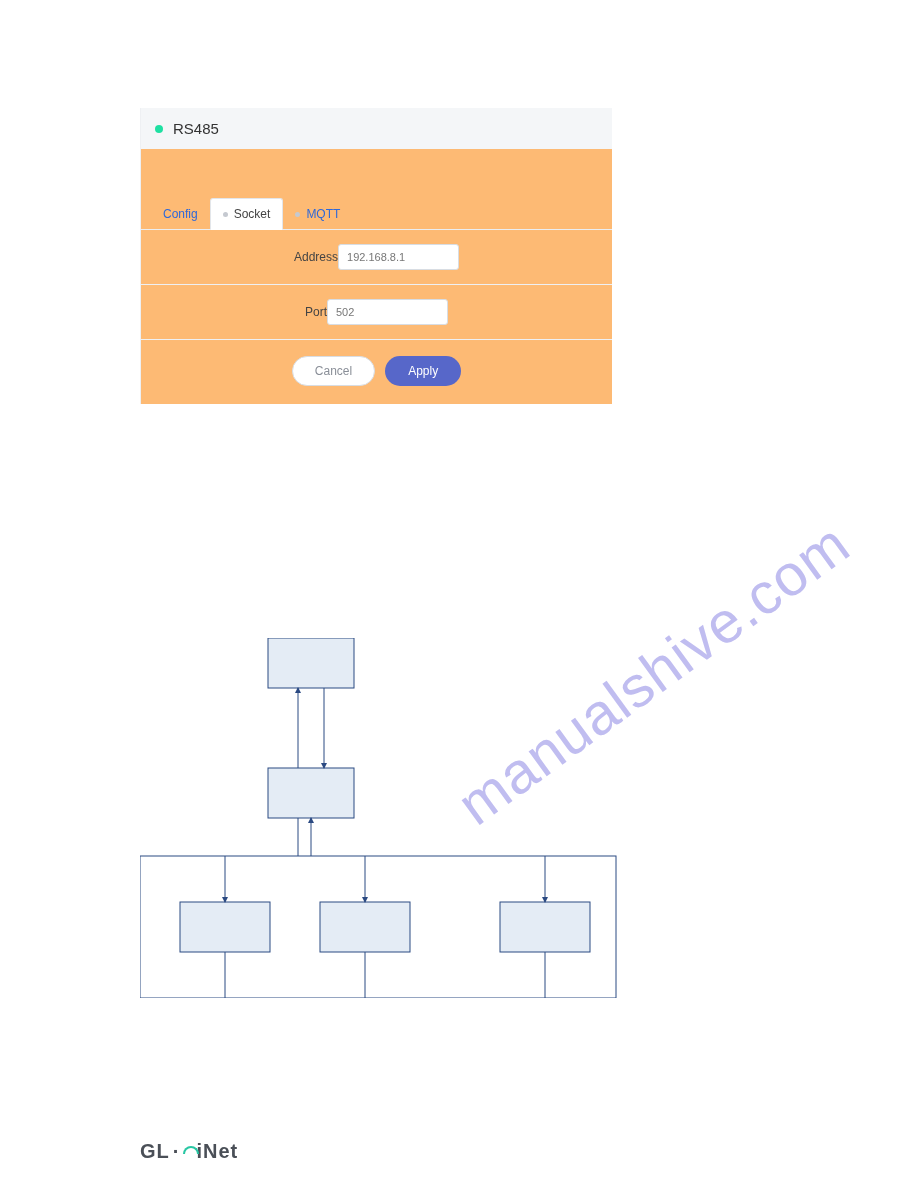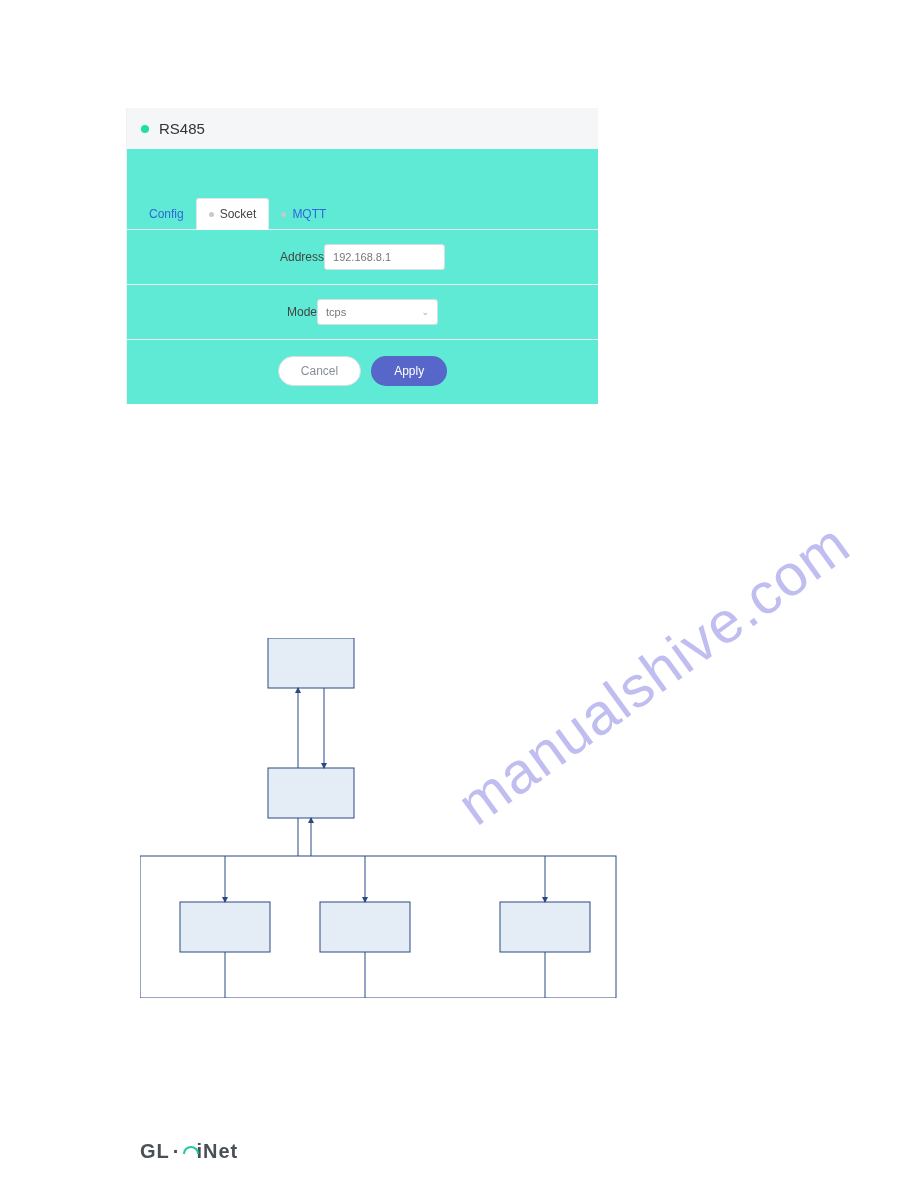--- a/index.html
+++ b/index.html
@@ -12,24 +12,24 @@
     }
     .page-wrap {
       position: relative;
       width: 100%;
       height: 100%;
     }
     
     .panel {
       position: absolute;
       top: 108px;
-      left: 126px;
+      left: 140px;
       width: 472px;
       border-left: 1px solid #eef0f3;
-      background: #5eead4;
+      background: #fdba74;
     }
     .panel-header {
       display: flex;
       align-items: center;
       background: #f4f6f8;
       padding: 12px 14px;
     }
     .panel-dot {
       width: 8px; height: 8px; border-radius: 50%;
       background: #1ee0a2;
@@ -183,28 +183,25 @@
         <span class="tabdot"></span>
         <span>MQTT</span>
       </div>
     </div>
 
     <div class="form-row">
       <span class="form-label">Address</span>
       <input class="form-input" value="192.168.8.1" style="">
     </div>
 
-
     <div class="form-row">
-      <span class="form-label">Mode</span>
-      <div class="form-select">
-        <span>tcps</span>
-        <span class="chevron">⌄</span>
-      </div>
-    </div>
+      <span class="form-label">Port</span>
+      <input class="form-input" value="502" style="">
+    </div>
+
 
 
     <div class="actions">
       <button class="btn btn-cancel">Cancel</button>
       <button class="btn btn-apply">Apply</button>
     </div>
   </div>
 
   <div class="diagram">
     <svg viewBox="0 0 480 360">

